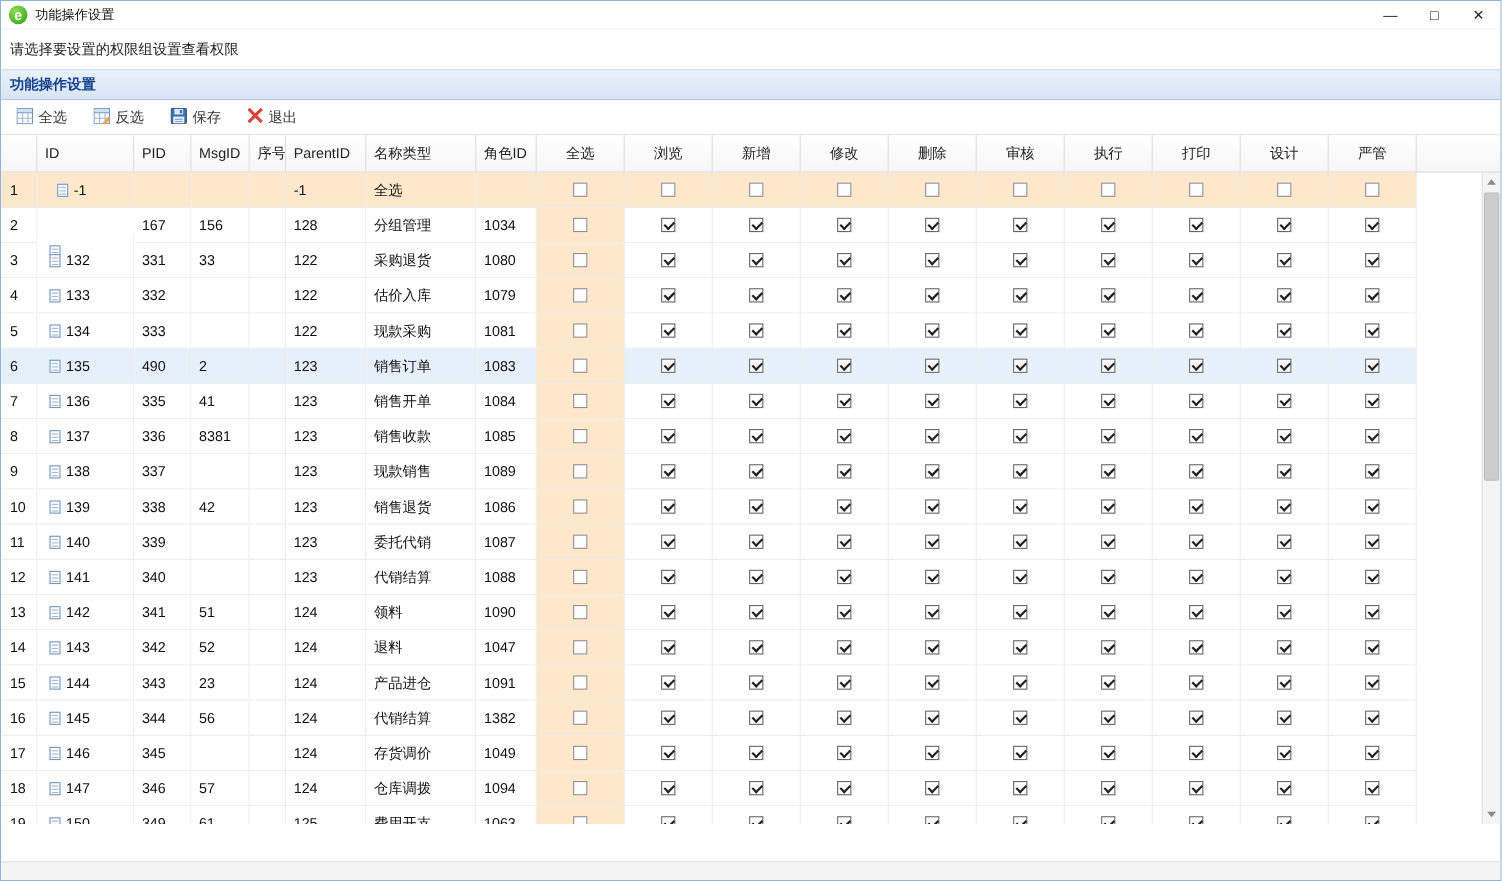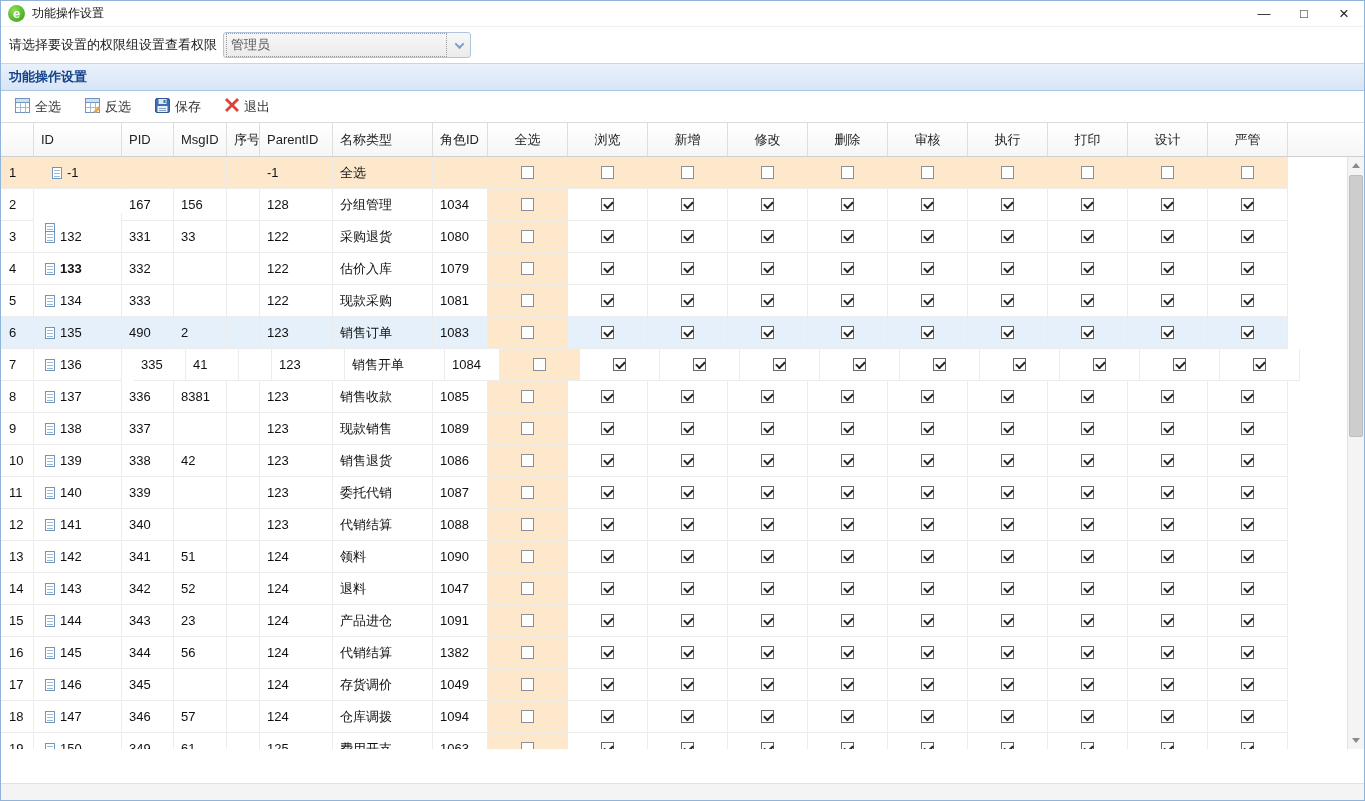--- a/index.html
+++ b/index.html
@@ -119,26 +119,20 @@
     <span class="window-title">功能操作设置</span>
     <div class="win-controls">
       <span class="win-btn">—</span>
       <span class="win-btn">□</span>
       <span class="win-btn close">×</span>
     </div>
   </div>
 
   <div class="filter-bar">
     <span class="filter-label">请选择要设置的权限组设置查看权限</span>
-    <div class="dropdown">
-      <span class="dropdown-value">管理员</span>
-      <span class="dropdown-arrow">
-          <span class="chevron"></span>
-        </span>
-    </div>
   </div>
 
   <div class="panel-header">功能操作设置</div>
 
   <div class="toolbar">
     <div class="tb-btn">
       <span>
         <svg width="15" height="15" viewBox="0 0 15 15">
             <rect x="0.5" y="0.5" width="14" height="14" fill="#fff" stroke="#6f94bd"></rect>
             <rect x="1" y="1" width="13" height="3" fill="#cfe0f1"></rect>
@@ -327,21 +321,21 @@
         <div class="cell center" style="width: 80px;">
           <input type="checkbox" class="cb" checked="" style="">
         </div>
         <div class="cell center" style="width: 80px;">
           <input type="checkbox" class="cb" checked="" style="">
         </div>
         <div class="cell filler"></div>
       </div>
       <div class="grow">
         <div class="cell rownum">4</div>
-        <div class="cell idcell" style="width: 88px; font-weight: bold;"><span class="doc-icon"></span>133</div>
+        <div class="cell idcell" style="width: 88px;"><span class="doc-icon"></span>133</div>
         <div class="cell" style="width: 52px;">332</div>
         <div class="cell" style="width: 53px;"></div>
         <div class="cell" style="width: 33px;"></div>
         <div class="cell" style="width: 73px;">122</div>
         <div class="cell" style="width: 100px;">估价入库</div>
         <div class="cell" style="width: 55px;">1079</div>
         <div class="cell center peach-col" style="width: 80px;">
           <input type="checkbox" class="cb" style="">
         </div>
         <div class="cell center" style="width: 80px;">
@@ -451,21 +445,21 @@
           <input type="checkbox" class="cb" checked="" style="">
         </div>
         <div class="cell center" style="width: 80px;">
           <input type="checkbox" class="cb" checked="" style="">
         </div>
         <div class="cell filler"></div>
       </div>
       <div class="grow">
         <div class="cell rownum">7</div>
         <div class="cell idcell" style="width: 88px;"><span class="doc-icon"></span>136</div>
-        <div class="cell" style="width: 52px; margin-left: 12px;">335</div>
+        <div class="cell" style="width: 52px;">335</div>
         <div class="cell" style="width: 53px;">41</div>
         <div class="cell" style="width: 33px;"></div>
         <div class="cell" style="width: 73px;">123</div>
         <div class="cell" style="width: 100px;">销售开单</div>
         <div class="cell" style="width: 55px;">1084</div>
         <div class="cell center peach-col" style="width: 80px;">
           <input type="checkbox" class="cb" style="">
         </div>
         <div class="cell center" style="width: 80px;">
           <input type="checkbox" class="cb" checked="" style="">

